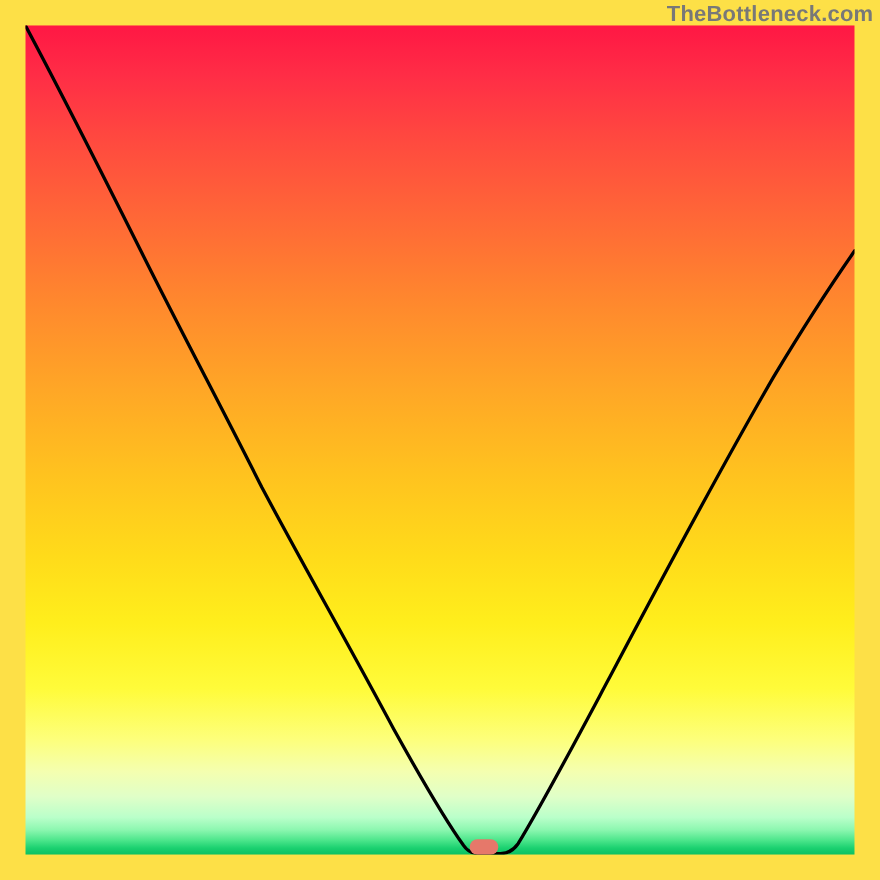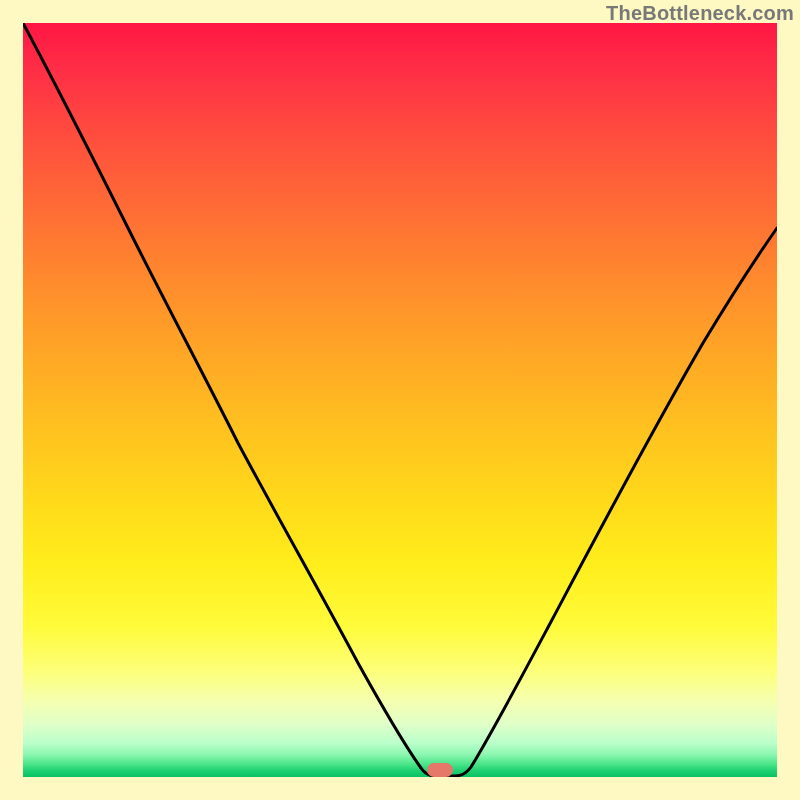--- a/index.html
+++ b/index.html
@@ -9,21 +9,21 @@
     height: 800px;
     background: #000;
     overflow: hidden;
   }
   .frame {
     position: absolute;
     left: 0;
     top: 0;
     width: 800px;
     height: 800px;
-    background: #fef9c3;
+    background: #fde047;
   }
   .plot-area {
     position: absolute;
     left: 23px;
     top: 23px;
     width: 754px;
     height: 754px;
     overflow: hidden;
   }
   .gradient {

